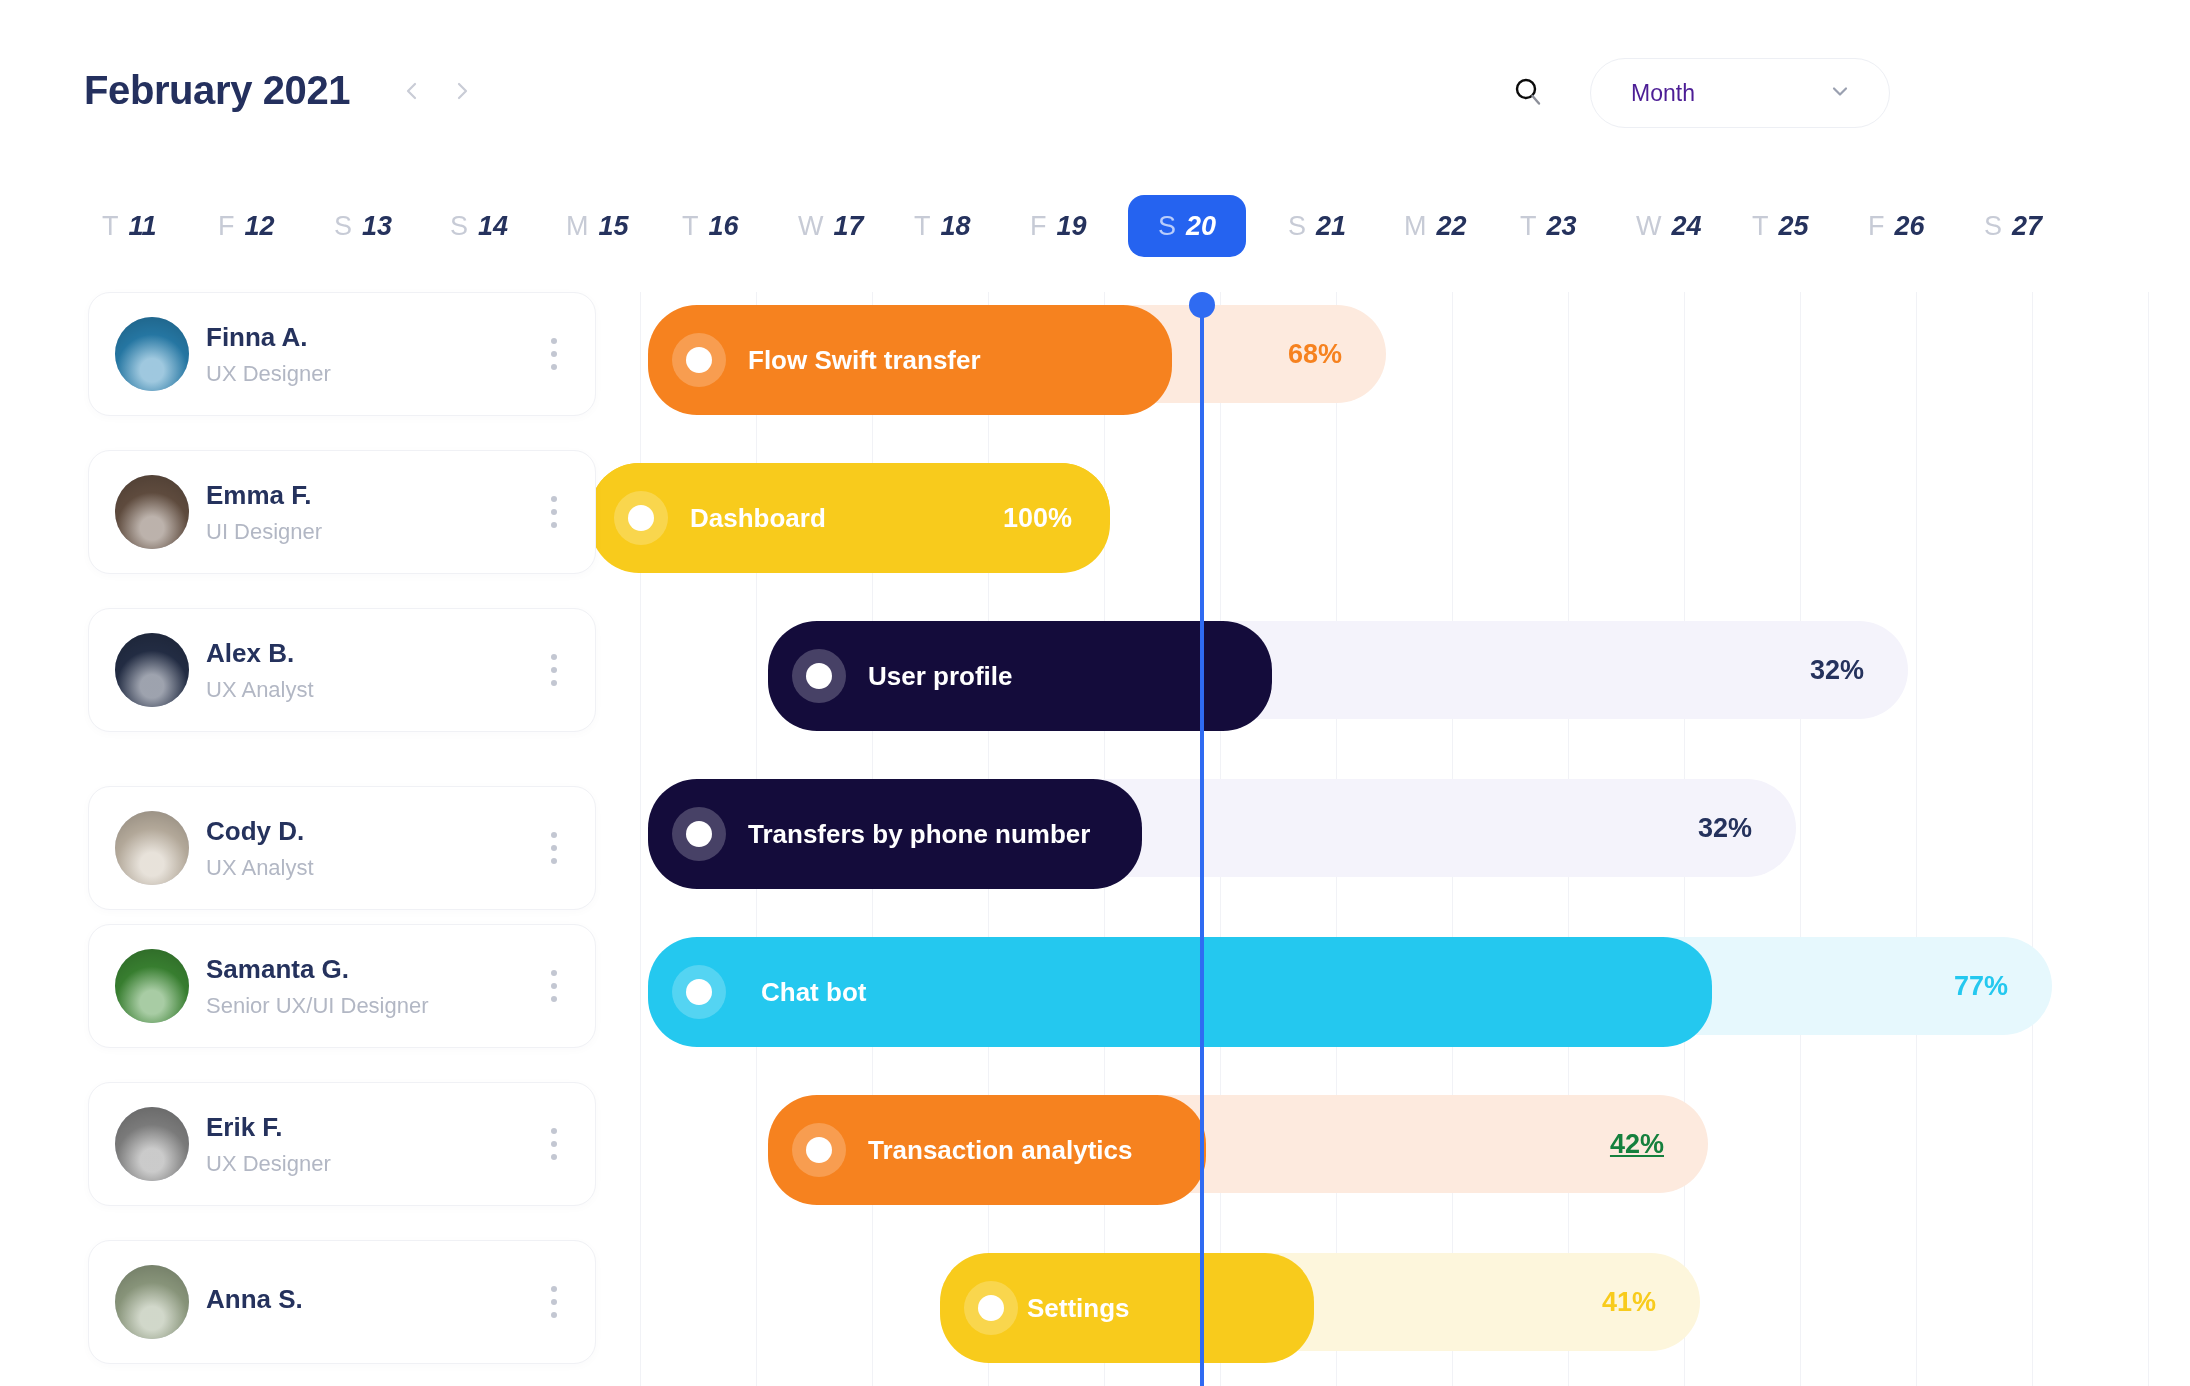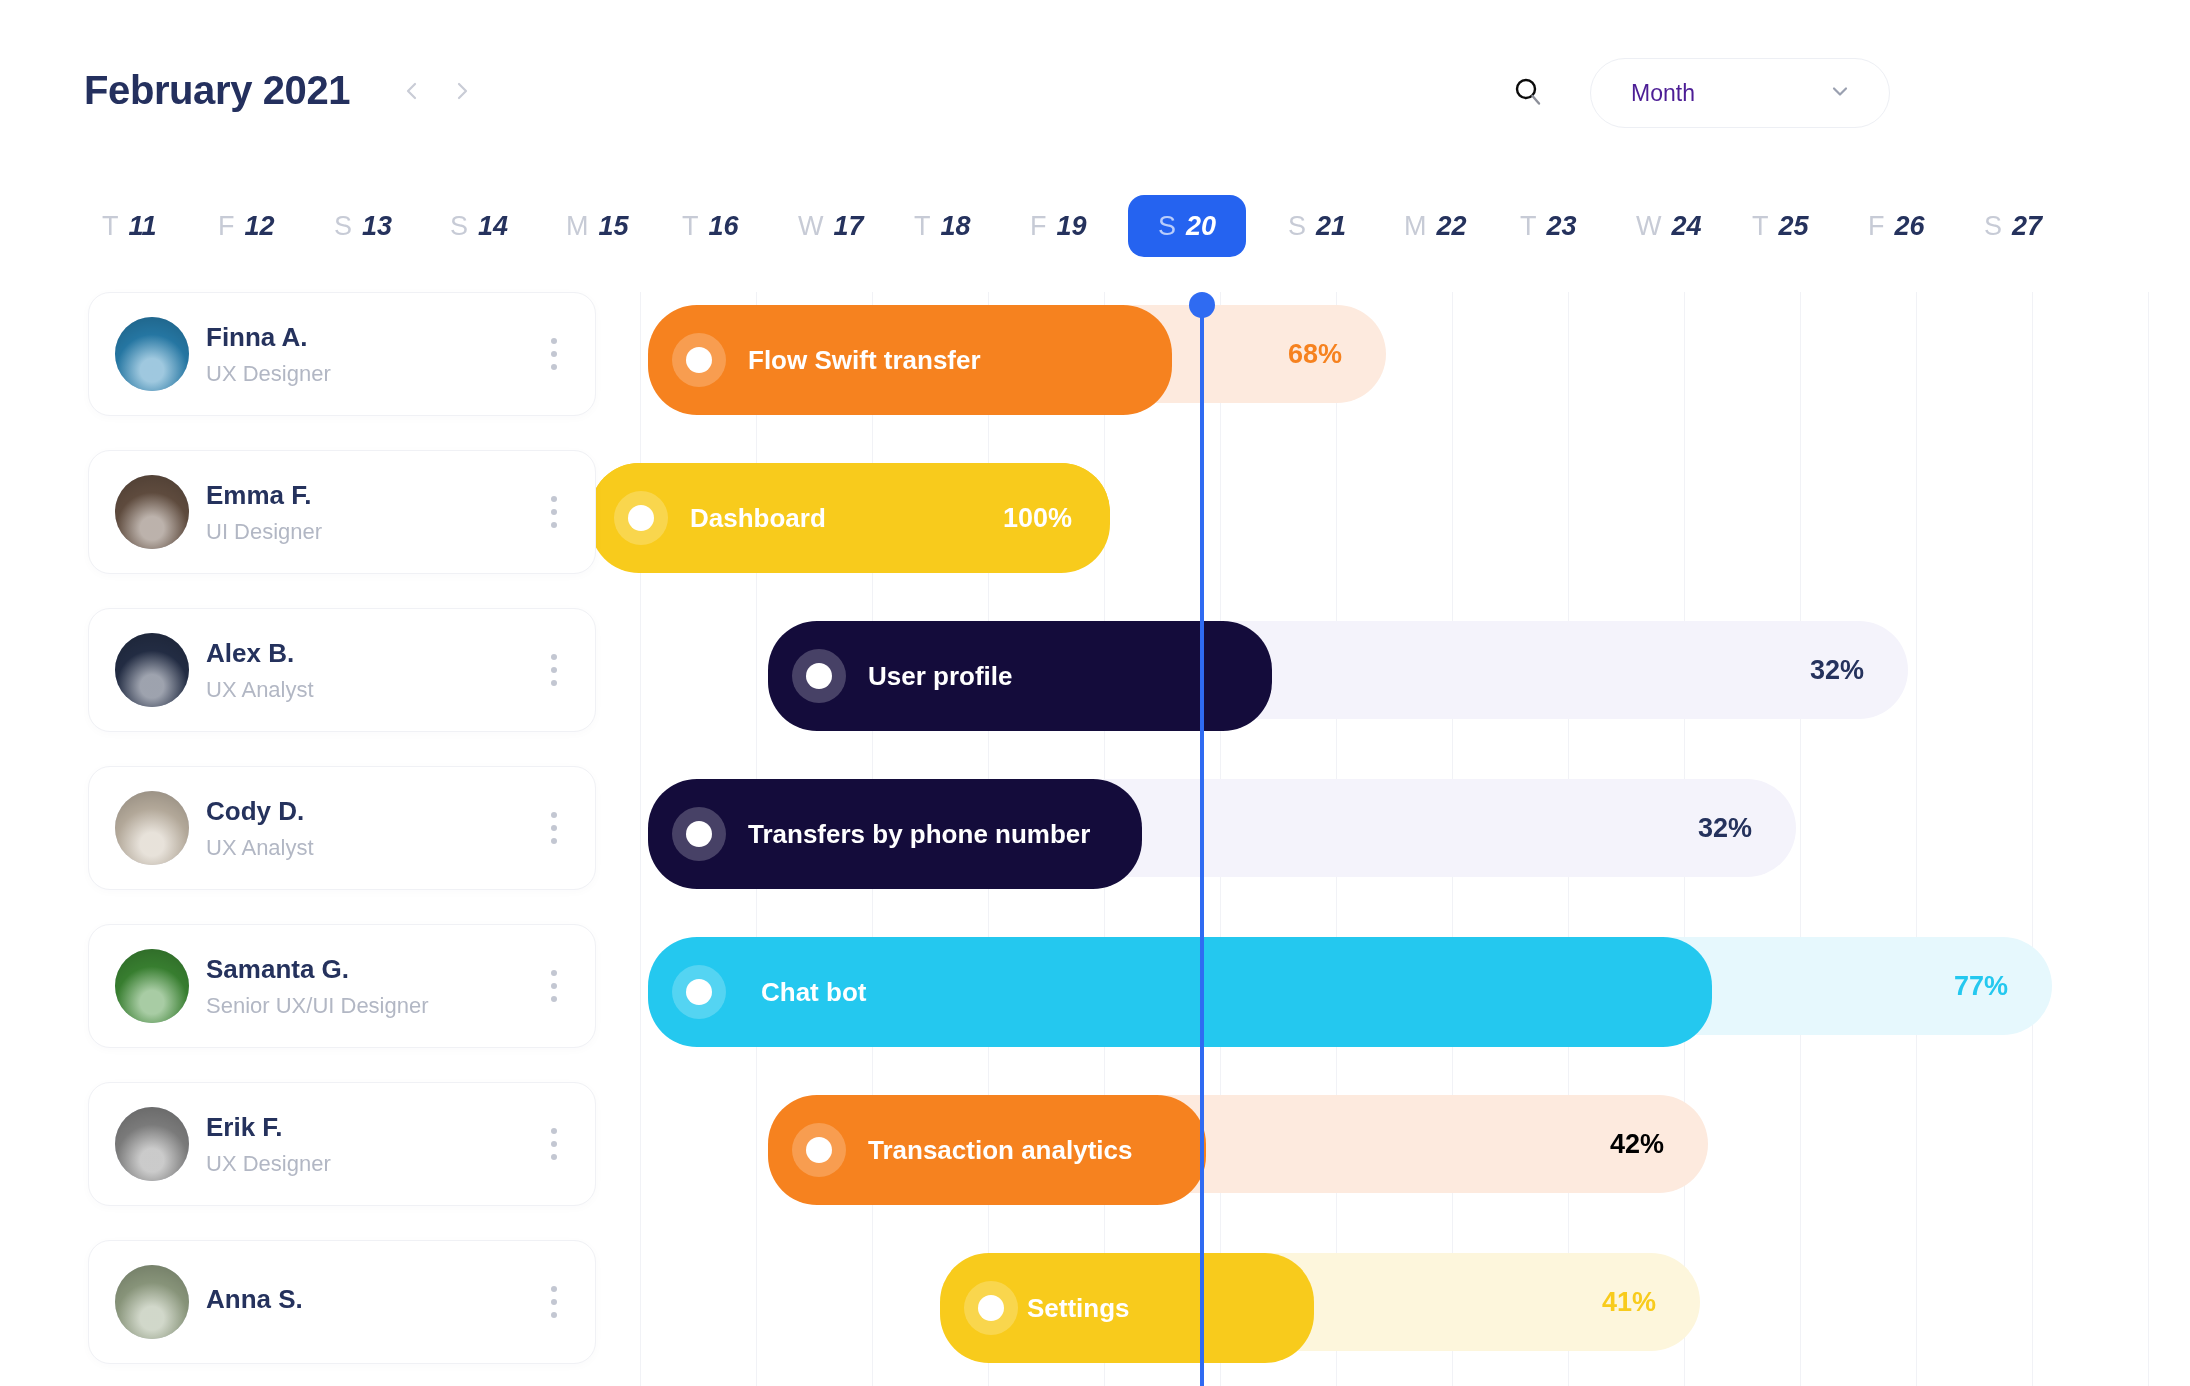--- a/index.html
+++ b/index.html
@@ -297,21 +297,21 @@
         <div class="person-text">
           <div class="person-name">Alex B.</div>
           <div class="person-role">UX Analyst</div>
         </div>
         <div class="kebab">
           <i></i>
           <i></i>
           <i></i>
         </div>
       </div>
-      <div class="person-card" style="top: 474px;">
+      <div class="person-card" style="top: 494px;">
         <div class="avatar">
           <div class="sky" style="background: radial-gradient(circle at 50% 72%, rgba(255, 255, 255, 0.55) 0px, rgba(255, 255, 255, 0.55) 18%, rgba(0, 0, 0, 0.12) 55%, rgba(0, 0, 0, 0.3) 100%), rgb(203, 191, 174);"></div>
         </div>
         <div class="person-text">
           <div class="person-name">Cody D.</div>
           <div class="person-role">UX Analyst</div>
         </div>
         <div class="kebab">
           <i></i>
           <i></i>
@@ -412,21 +412,21 @@
         <div class="bar-fill" style="width: 1064px; background: rgb(36, 200, 239);">
           <div style="display: flex; align-items: center; gap: 35px;">
             <div class="bar-dot-wrap">
               <div class="bar-dot"></div>
             </div>
             <div class="bar-label">Chat bot</div>
           </div>
         </div>
       </div>
       <div class="bar-track" style="left: 768px; width: 940px; top: 803px; background: rgb(253, 234, 222);">
-        <span class="bar-pct" style="color: #000000;">42%</span>
+        <span class="bar-pct" style="color: #15803d; text-decoration: underline;">42%</span>
         <div class="bar-fill" style="width: 438px; background: rgb(246, 130, 31);">
           <div style="display: flex; align-items: center; gap: 22px;">
             <div class="bar-dot-wrap">
               <div class="bar-dot"></div>
             </div>
             <div class="bar-label">Transaction analytics</div>
           </div>
         </div>
       </div>
       <div class="bar-track" style="left: 940px; width: 760px; top: 961px; background: rgb(253, 246, 220);">

